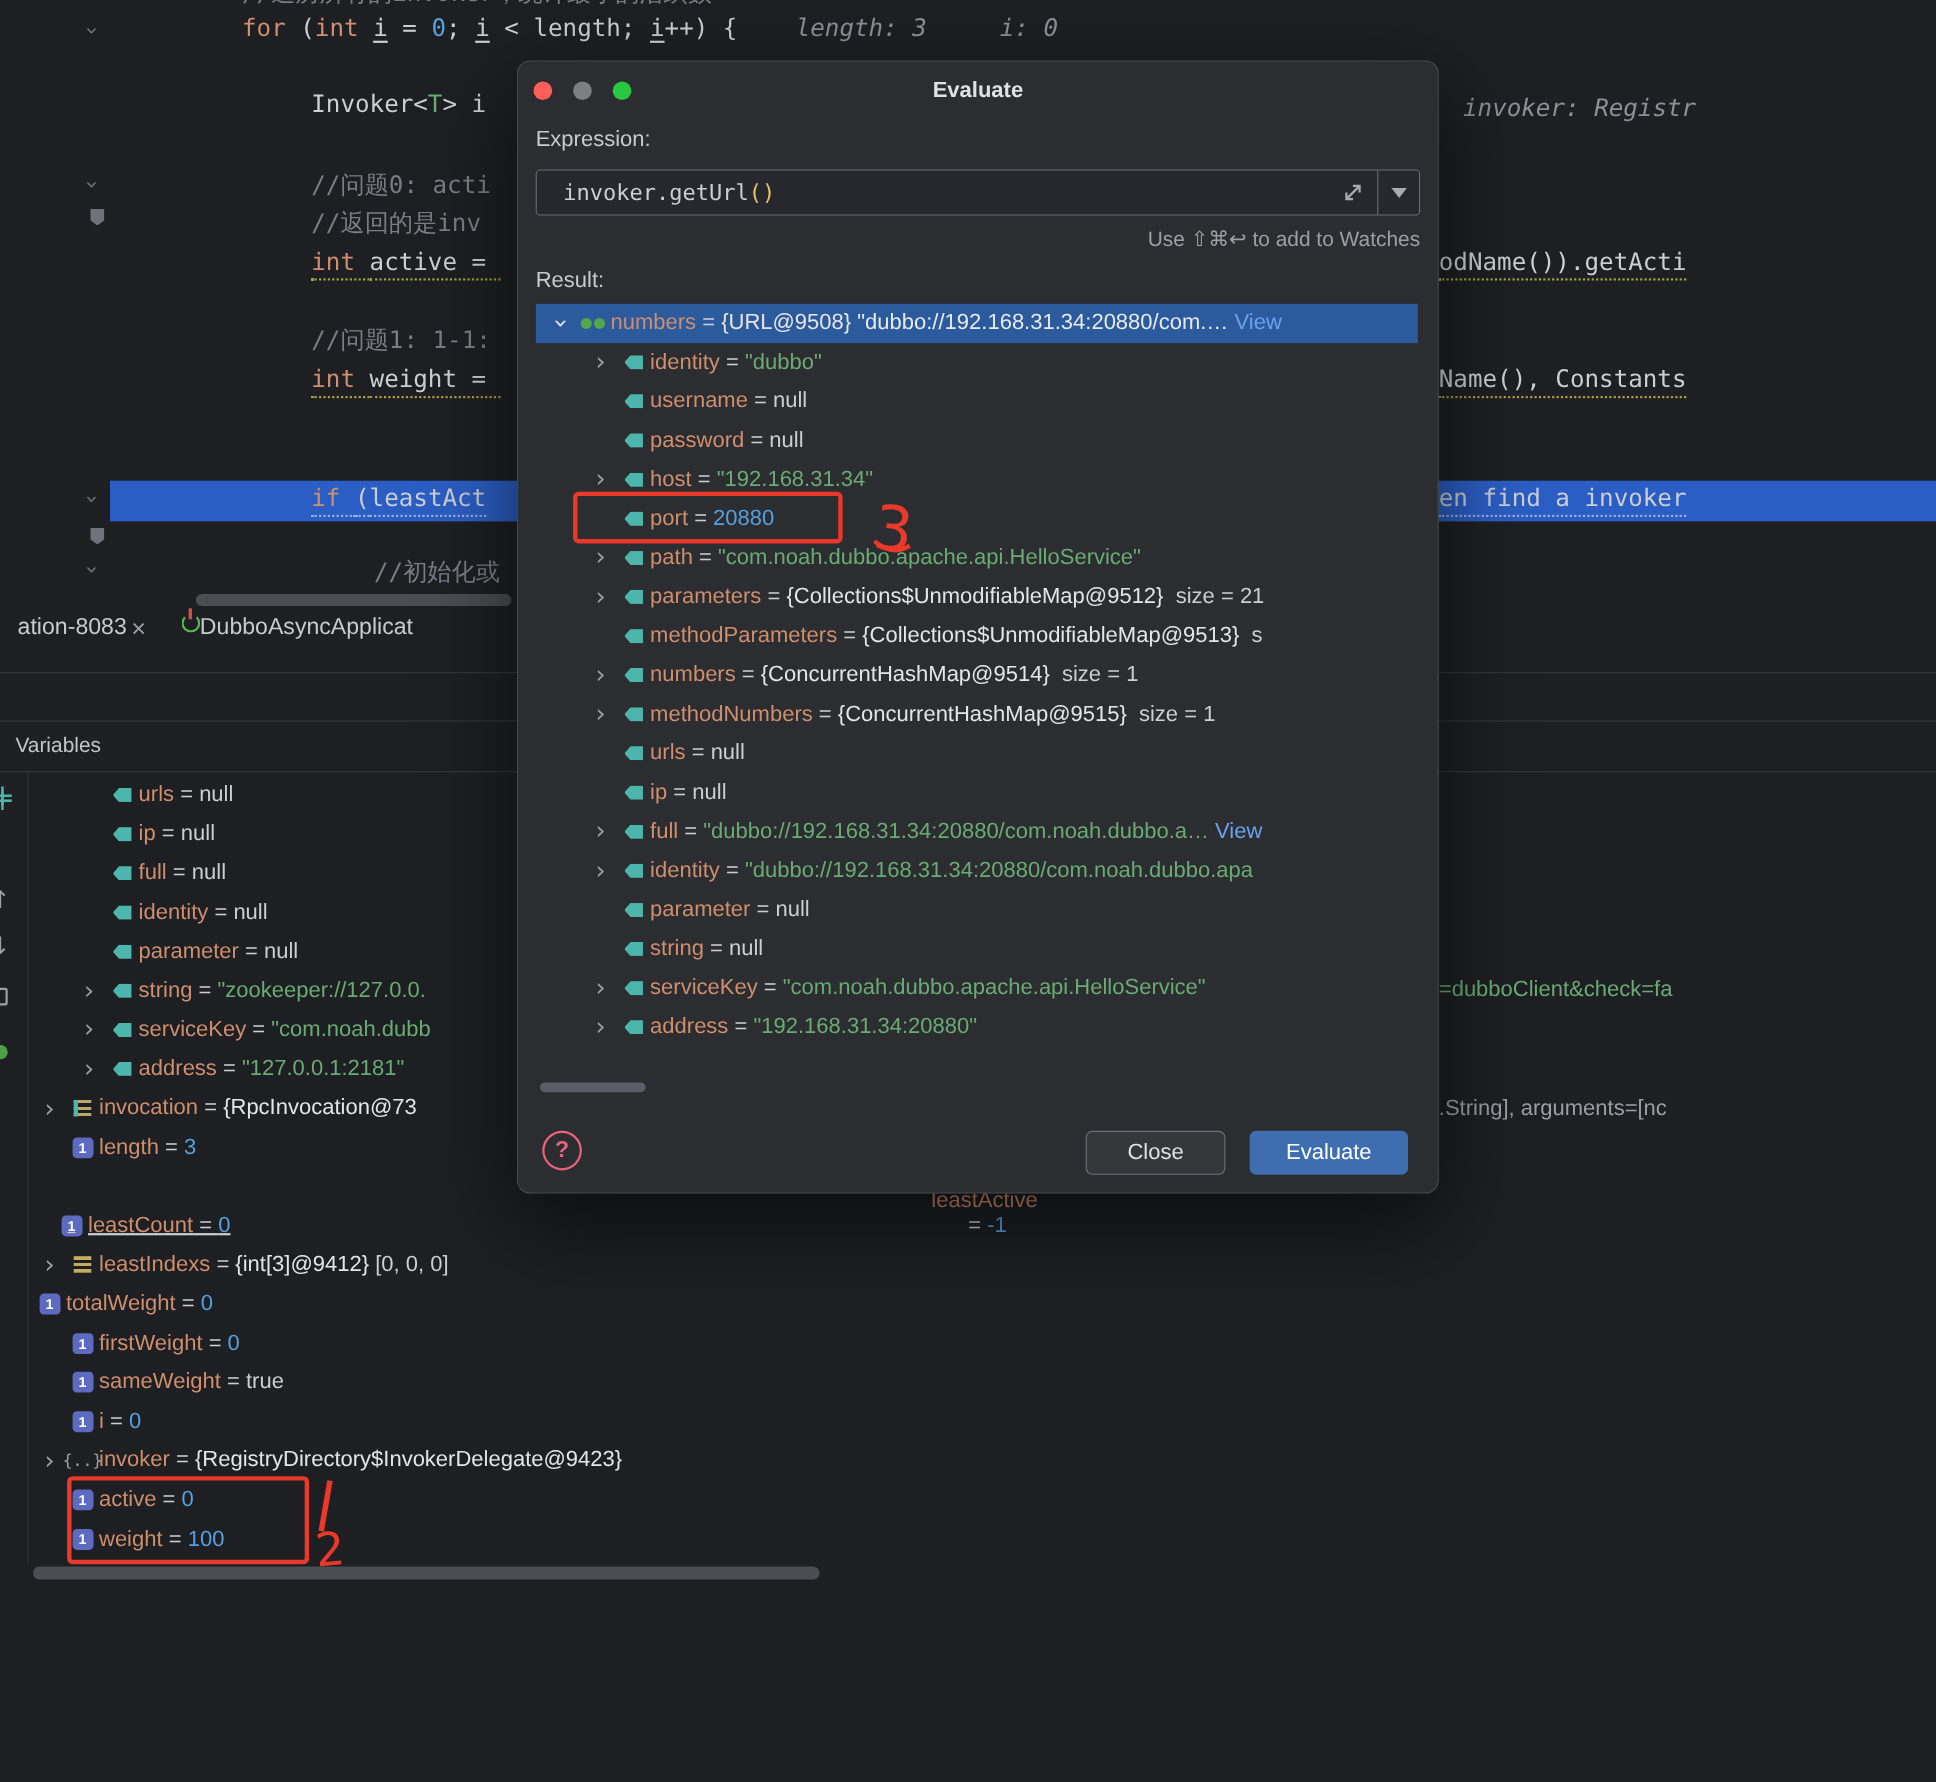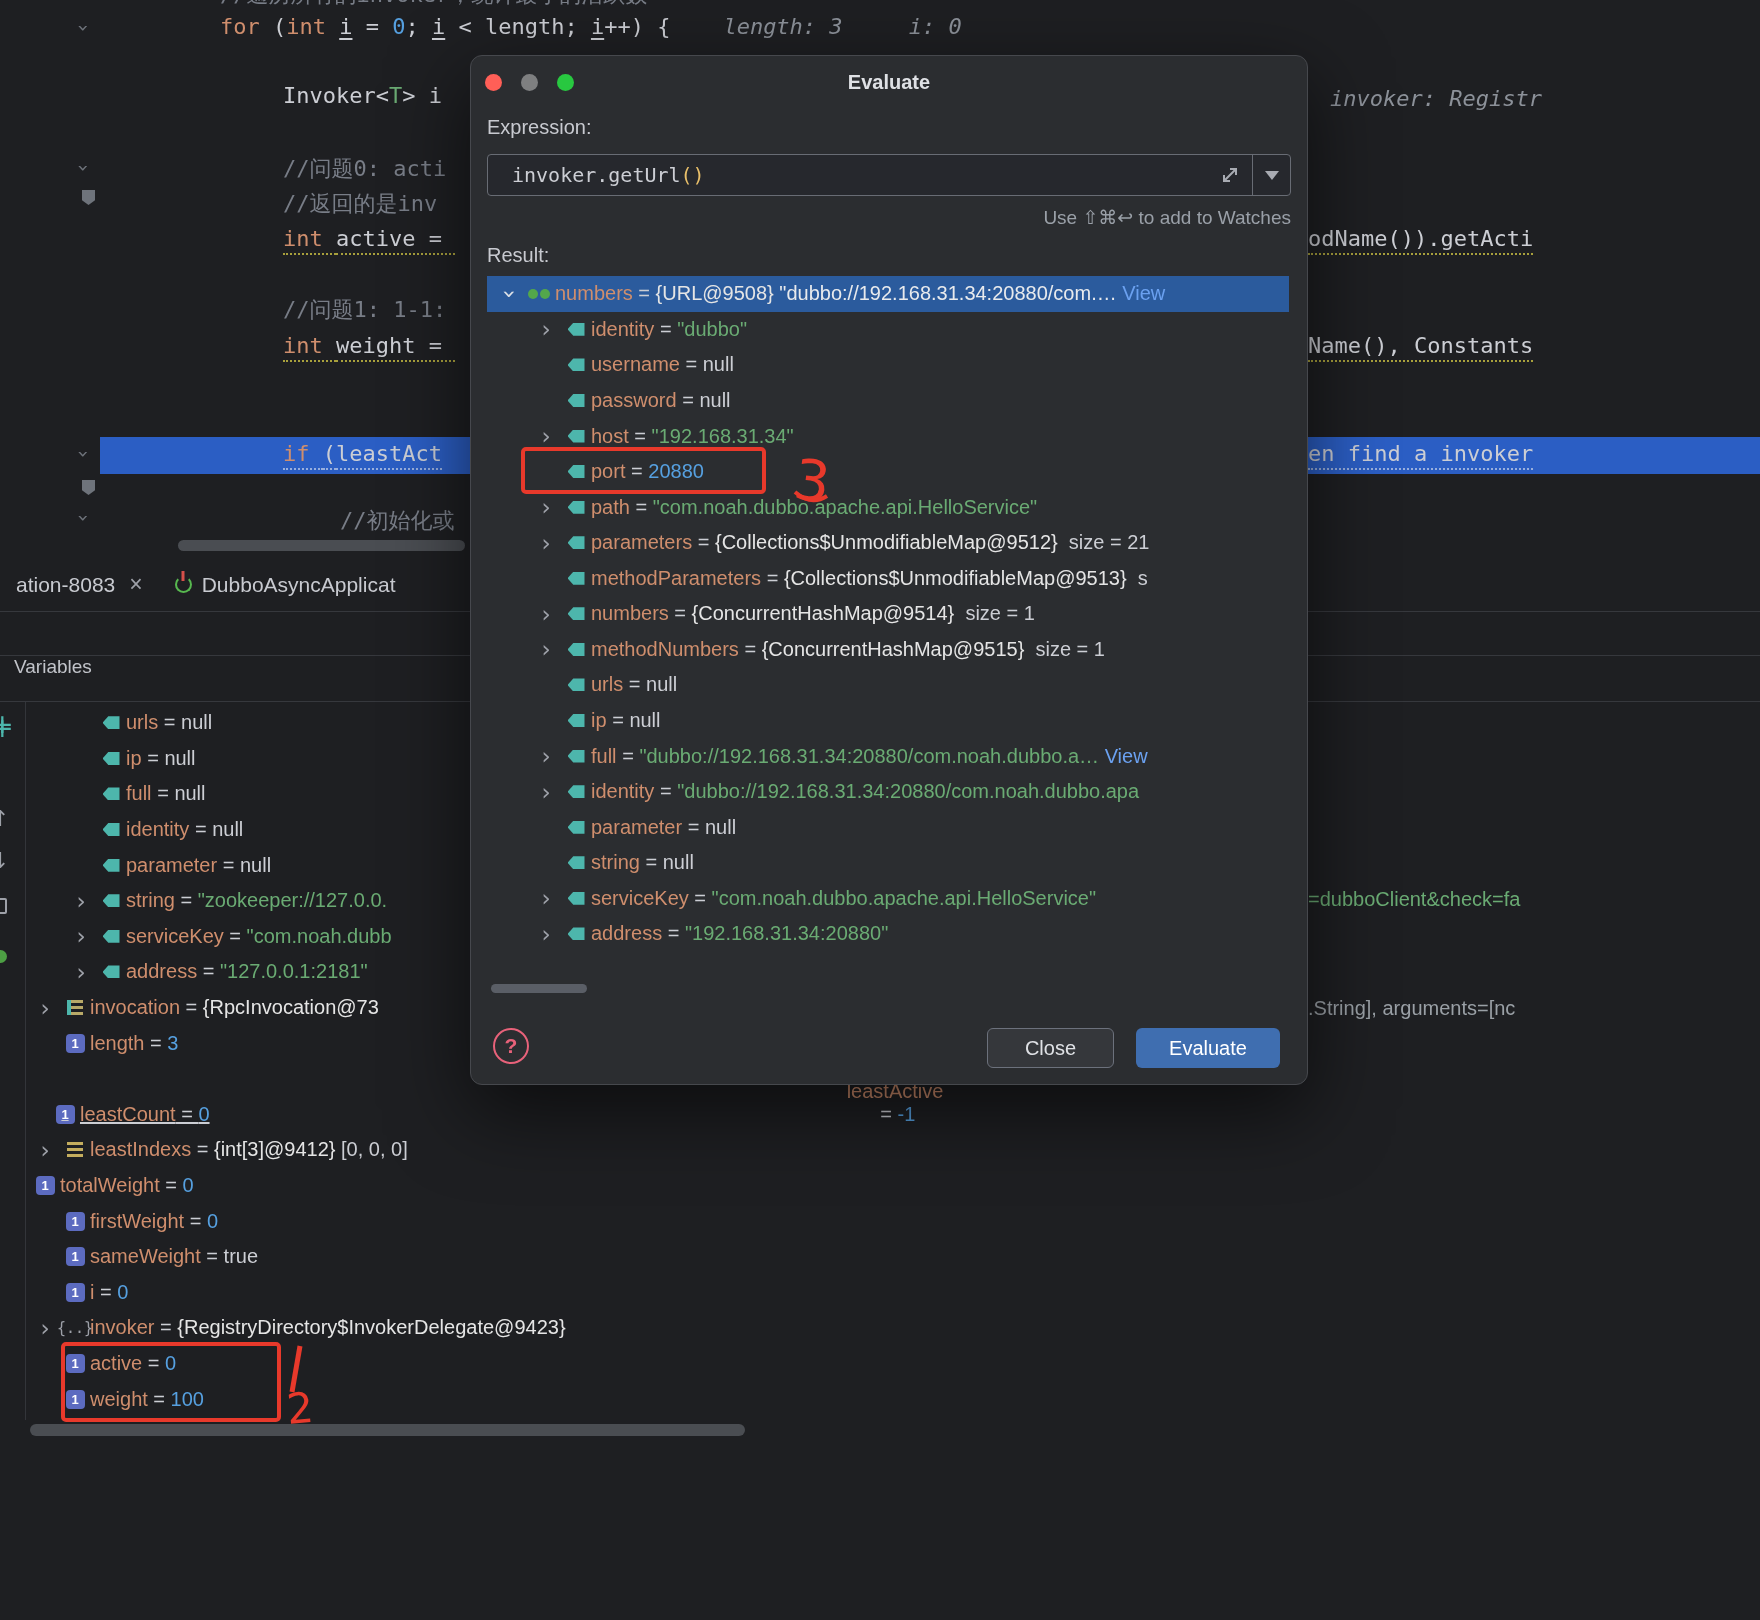--- a/index.html
+++ b/index.html
@@ -28,26 +28,26 @@
   .tok-strsel{color:#e8eaed}
   .exec-bar{position:absolute;left:100px;right:0;top:437px;height:37px;background:#2b5ec4;z-index:1}
   .gutter-mark{position:absolute;color:#6e737b;font-size:20px;z-index:2;font-family:"DejaVu Sans",sans-serif}
   .gm-fold{transform:rotate(90deg)}
   .gm-book{width:13px;height:15px;background:#6e737b;clip-path:polygon(0 0,100% 0,100% 68%,50% 100%,0 68%)}
   .scroll-thumb{position:absolute;background:#4a4d52;border-radius:6px}
 
   
   .tabs{position:absolute;left:0;top:558px;width:100%;height:54px;border-bottom:1px solid #36383d;
         display:flex;align-items:center;z-index:1}
-  .tab{display:flex;align-items:center;gap:10px;padding:0 16px;height:100%;font-size:21px;color:#c8cad0;white-space:nowrap}
+  .tab{display:flex;padding:0 16px;height:100%;font-size:21px;color:#c8cad0;white-space:nowrap}
   .tab .close{color:#9da0a8;font-size:23px;margin-left:4px}
   .power-icon{width:17px;height:17px;border:2.5px solid #57b84f;border-radius:50%;border-top-color:transparent;position:relative}
   .power-icon::after{content:"";position:absolute;left:50%;top:-7px;width:3px;height:10px;background:#d6504a;transform:translateX(-50%)}
   .vars-header{position:absolute;left:0;top:655px;width:100%;height:47px;border-top:1px solid #36383d;
-               border-bottom:1px solid #36383d;display:flex;padding-left:14px;
+               border-bottom:1px solid #36383d;display:flex;align-items:center;padding-left:14px;
                font-size:19px;color:#c2c4ca;z-index:1}
   .toolstrip{position:absolute;left:0;top:702px;width:26px;height:718px;border-right:1px solid #33353a;z-index:2}
   .ts-icon{position:absolute;color:#9da0a8;font-size:22px;font-family:"DejaVu Sans",sans-serif}
   .ts-plus{color:#4db6ac;font-size:27px}
   .ts-copy{width:13px;height:16px;border:2px solid #9da0a8;border-radius:2px}
   .ts-run{width:13px;height:13px;border-radius:50%;background:#4d9f44}
 
   
   .tree{position:absolute;z-index:2}
   .trow{display:flex;align-items:center;height:35.6px;font-size:20px;white-space:pre}

